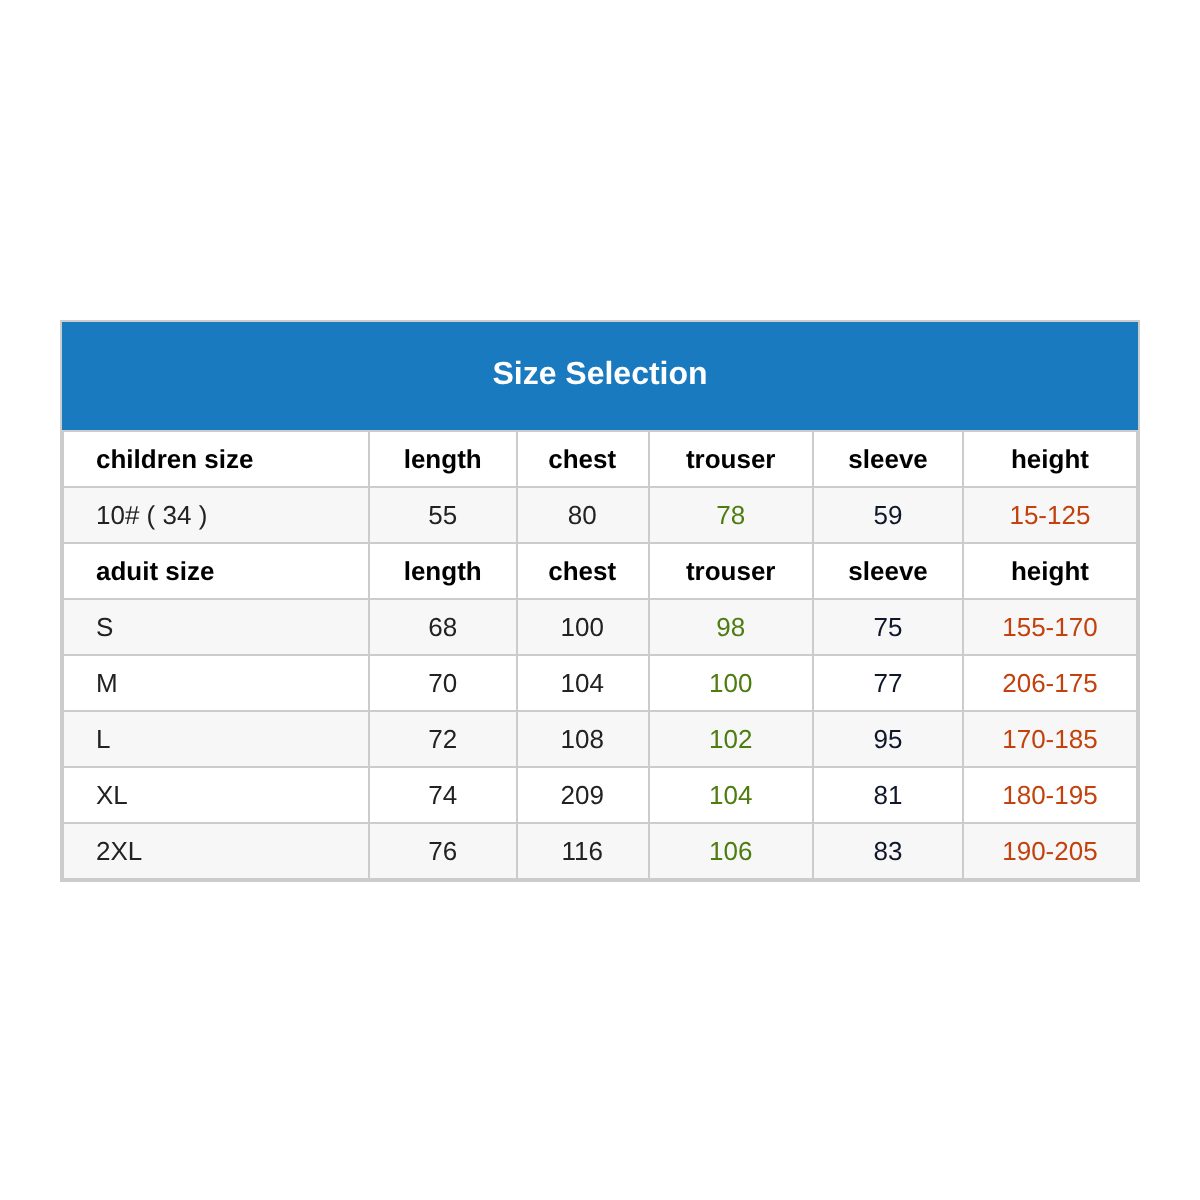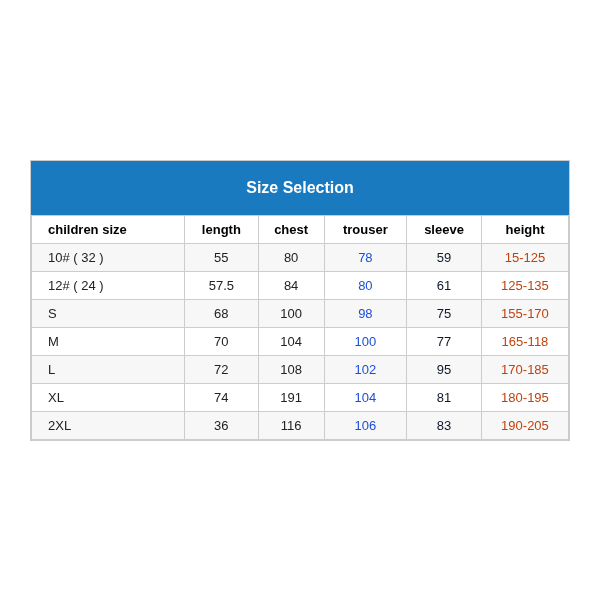--- a/index.html
+++ b/index.html
@@ -45,21 +45,21 @@
       background: #f7f7f7;
     }
     tr.section-header td {
       background: #ffffff !important;
     }
     .col-size {
       text-align: left;
       padding-left: 16px;
     }
     .highlight-trouser {
-      color: #1d4ed8;
+      color: #4d7c0f;
     }
     .highlight-sleeve {
       color: #0f172a;
     }
     .highlight-height {
       color: #c2410c;
     }
   </style>
 </head>
 <body>
@@ -72,72 +72,72 @@
       <tr class="section-header">
         <td class="col-size"><strong>children size</strong></td>
         <td><strong>length</strong></td>
         <td><strong>chest</strong></td>
         <td><strong>trouser</strong></td>
         <td><strong>sleeve</strong></td>
         <td><strong>height</strong></td>
       </tr>
 
       <tr>
-        <td class="col-size">10# ( 32 )</td>
+        <td class="col-size">10# ( 34 )</td>
         <td>55</td>
         <td>80</td>
         <td class="highlight-trouser">78</td>
         <td class="highlight-sleeve">59</td>
         <td class="highlight-height">15-125</td>
       </tr>
-      <tr>
-        <td class="col-size">12# ( 24 )</td>
-        <td>57.5</td>
-        <td>84</td>
-        <td class="highlight-trouser">80</td>
-        <td class="highlight-sleeve">61</td>
-        <td class="highlight-height">125-135</td>
+
+      <tr class="section-header">
+        <td class="col-size"><strong>aduit size</strong></td>
+        <td><strong>length</strong></td>
+        <td><strong>chest</strong></td>
+        <td><strong>trouser</strong></td>
+        <td><strong>sleeve</strong></td>
+        <td><strong>height</strong></td>
       </tr>
-
 
       <tr>
         <td class="col-size">S</td>
         <td>68</td>
         <td>100</td>
         <td class="highlight-trouser">98</td>
         <td class="highlight-sleeve">75</td>
         <td class="highlight-height">155-170</td>
       </tr>
       <tr>
         <td class="col-size">M</td>
         <td>70</td>
         <td>104</td>
         <td class="highlight-trouser">100</td>
         <td class="highlight-sleeve">77</td>
-        <td class="highlight-height">165-118</td>
+        <td class="highlight-height">206-175</td>
       </tr>
       <tr>
         <td class="col-size">L</td>
         <td>72</td>
         <td>108</td>
         <td class="highlight-trouser">102</td>
         <td class="highlight-sleeve">95</td>
         <td class="highlight-height">170-185</td>
       </tr>
       <tr>
         <td class="col-size">XL</td>
         <td>74</td>
-        <td>191</td>
+        <td>209</td>
         <td class="highlight-trouser">104</td>
         <td class="highlight-sleeve">81</td>
         <td class="highlight-height">180-195</td>
       </tr>
       <tr>
         <td class="col-size">2XL</td>
-        <td>36</td>
+        <td>76</td>
         <td>116</td>
         <td class="highlight-trouser">106</td>
         <td class="highlight-sleeve">83</td>
         <td class="highlight-height">190-205</td>
       </tr>
     </tbody>
   </table>
 </div>
 
 </body></html>

